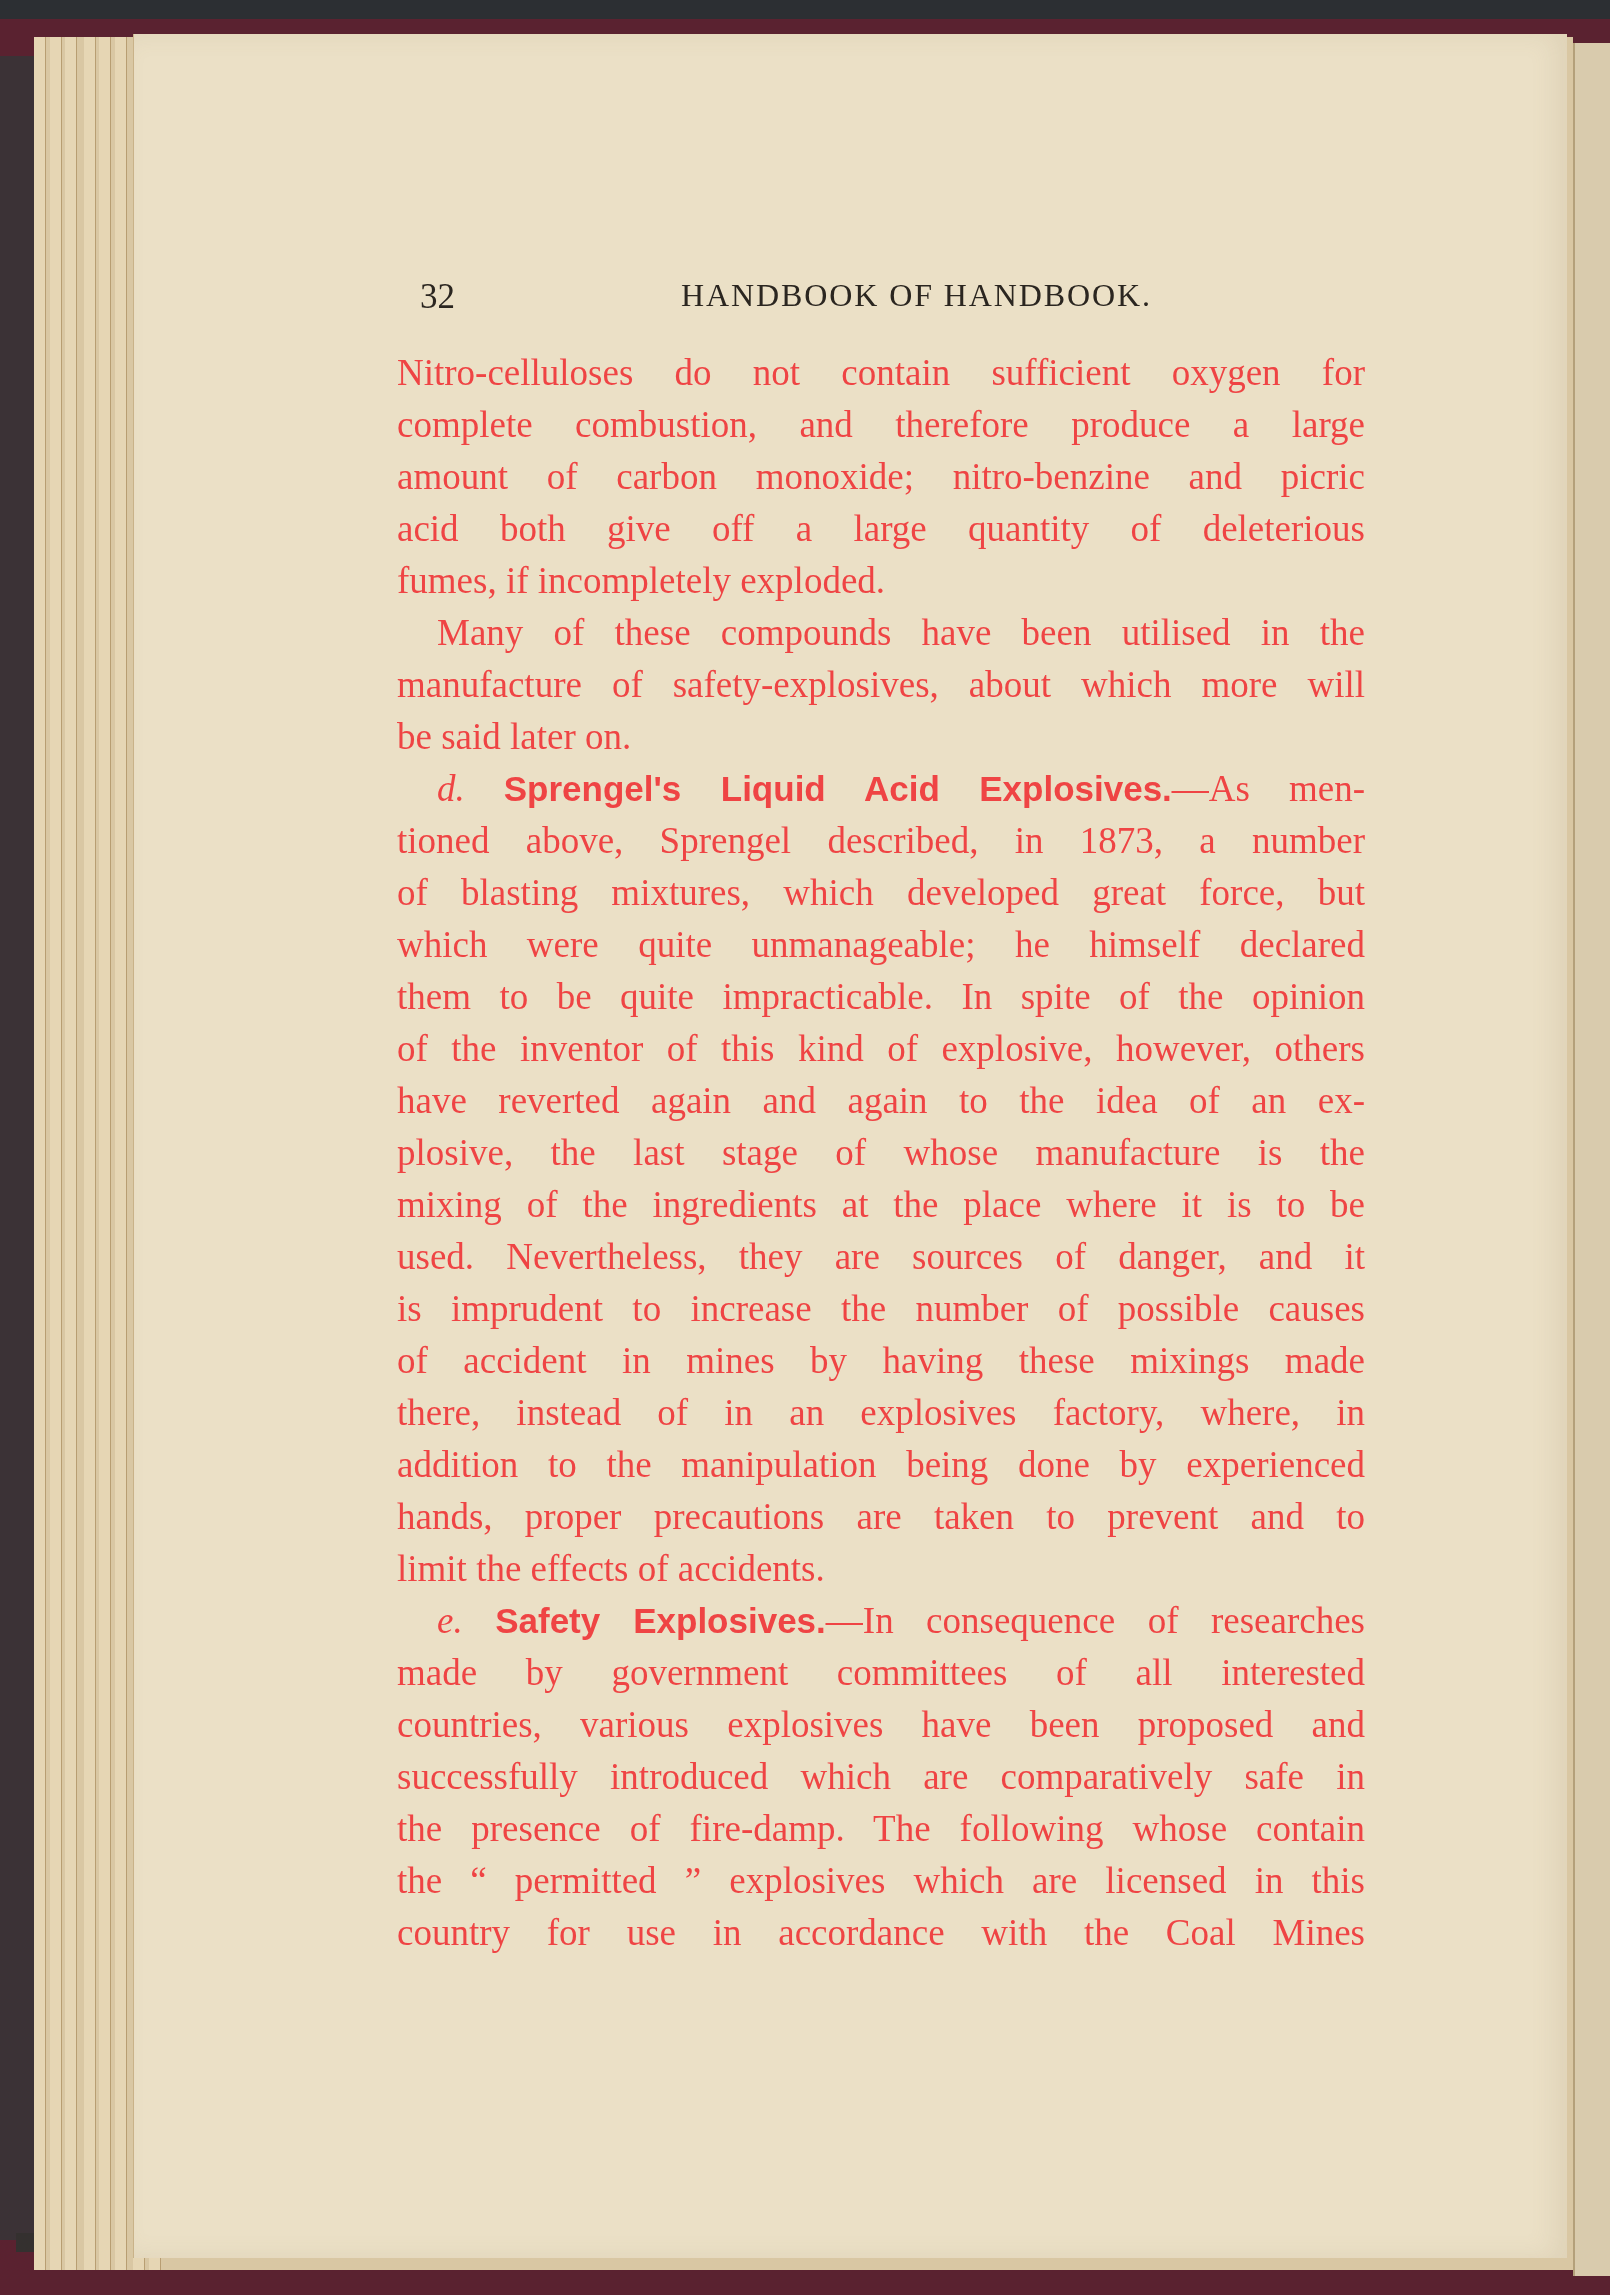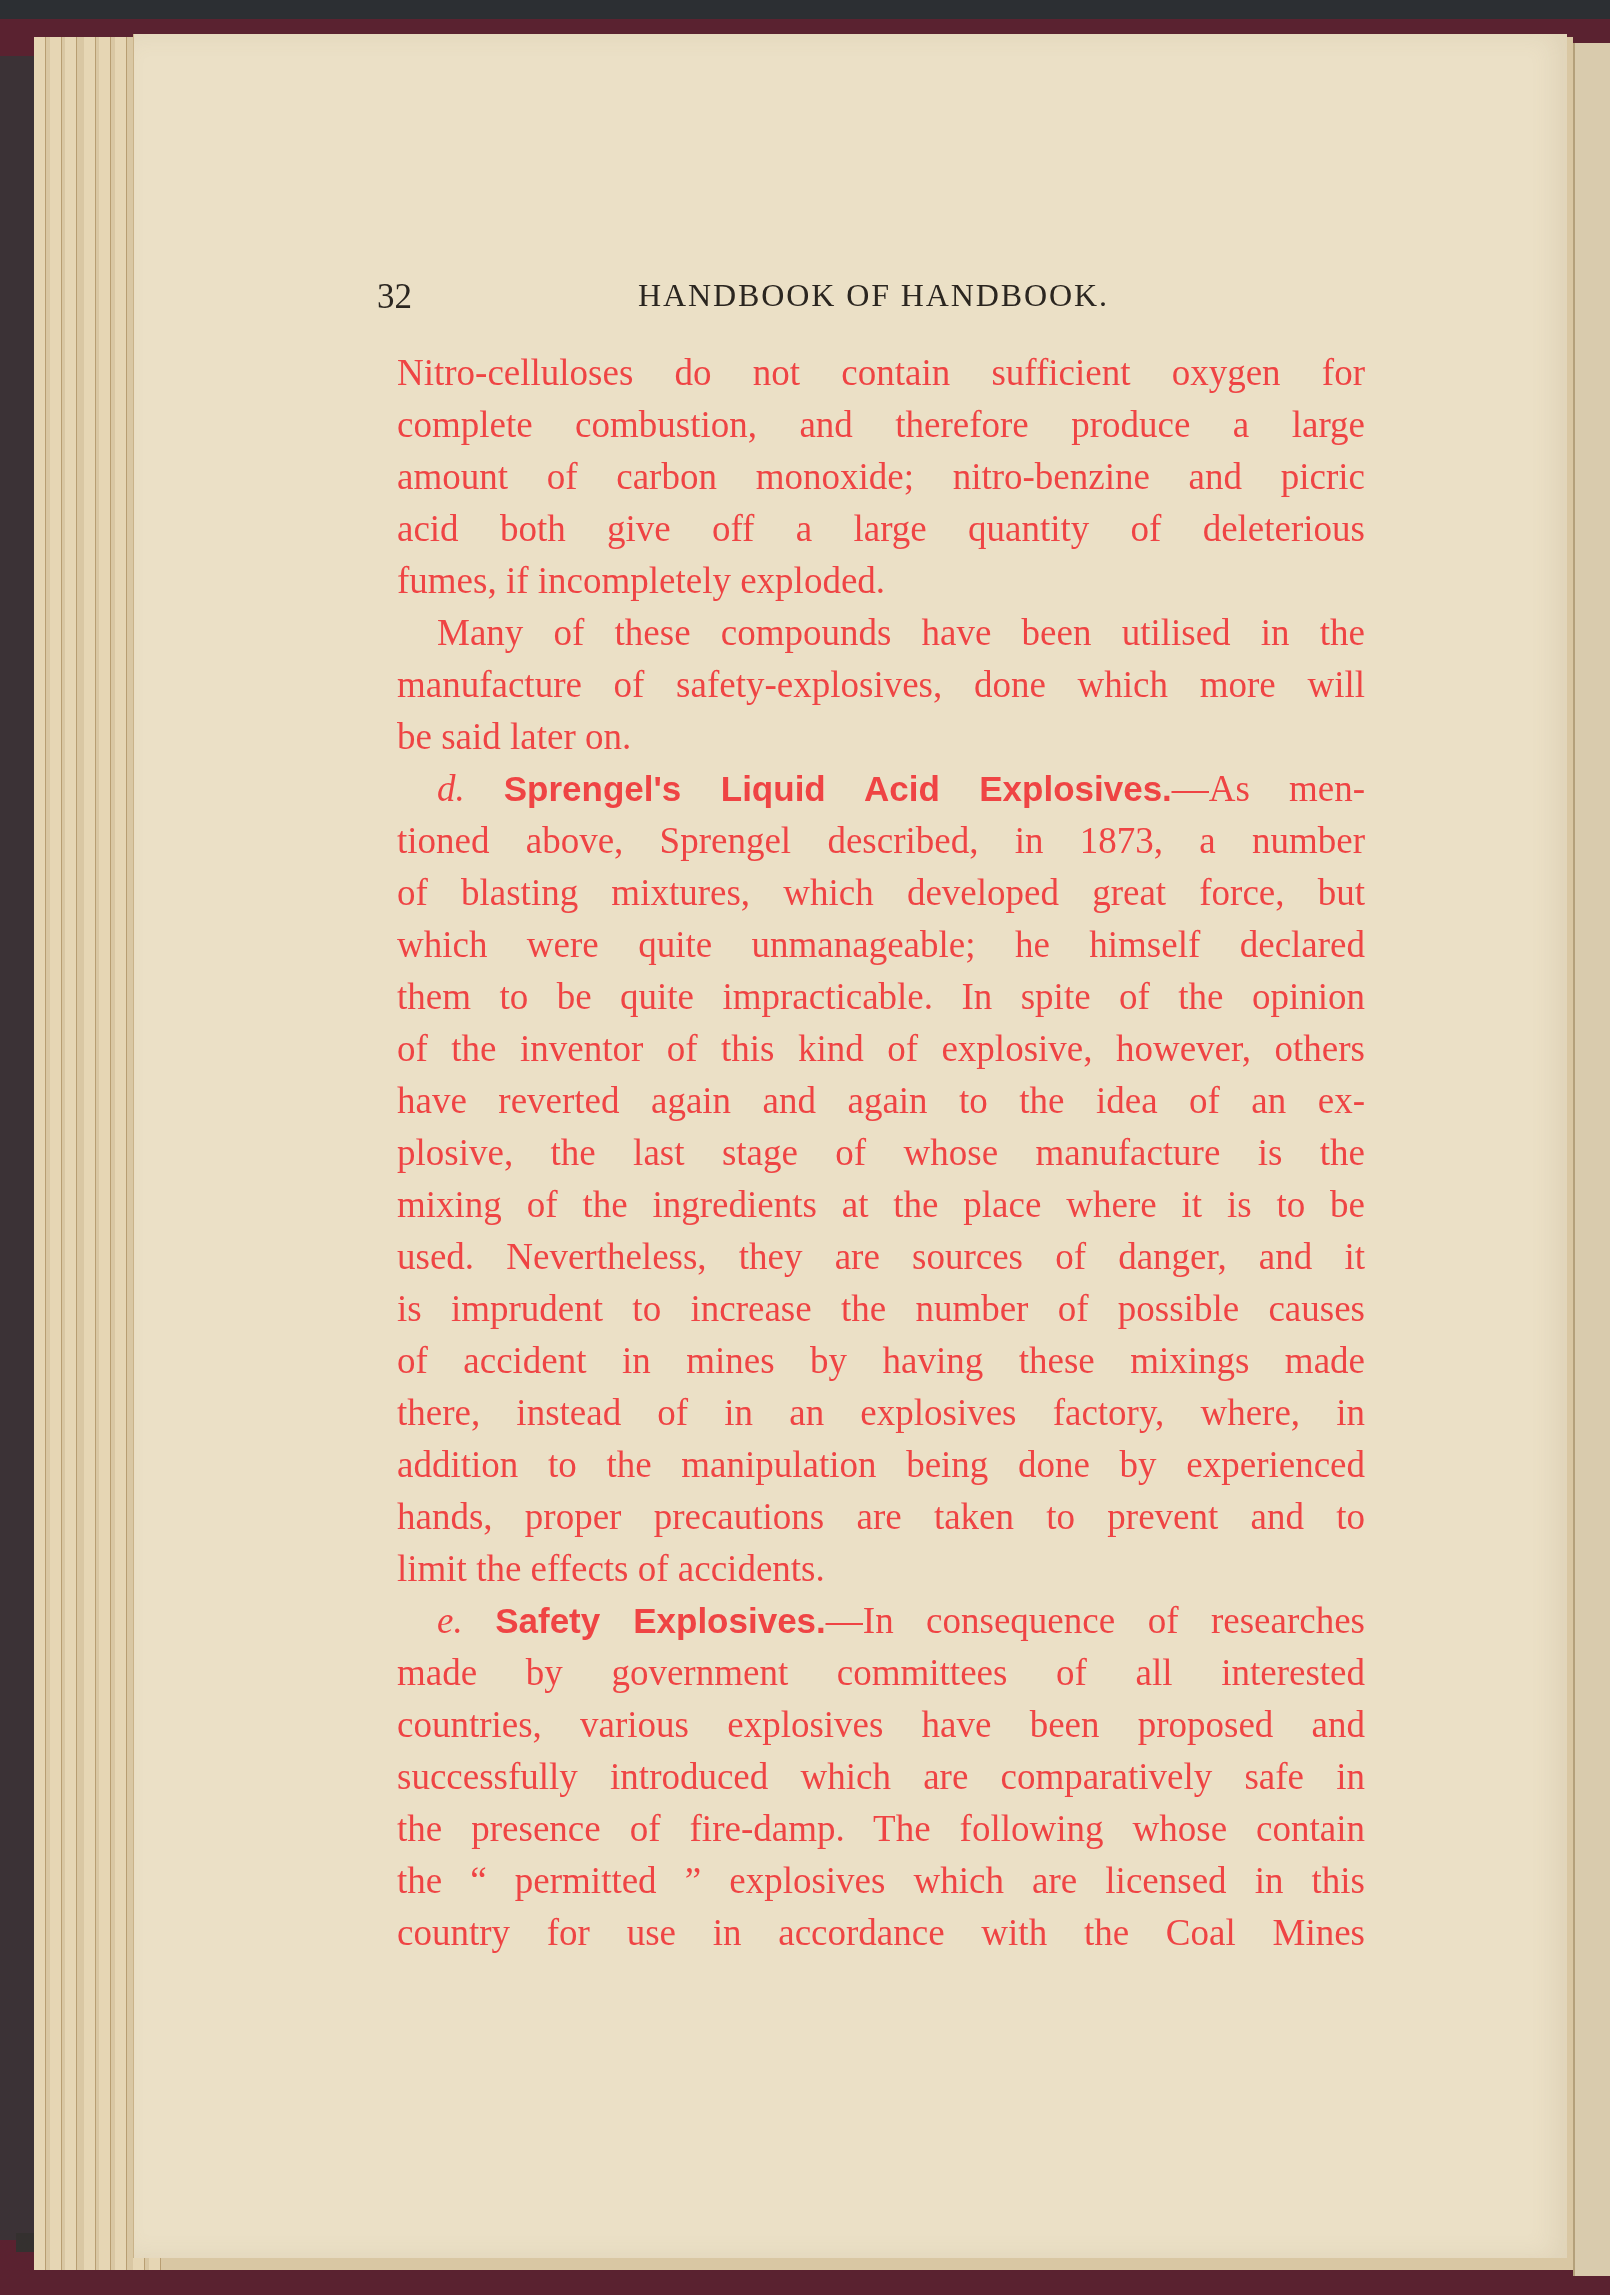--- a/index.html
+++ b/index.html
@@ -39,21 +39,21 @@
     background: #ebe0c6;
     border-left: 1.9px solid #c9b288;
     box-shadow: inset -12.4px 0 25px rgba(140,115,80,0.12);
   }
   .right-flap {
     position: absolute; left: 1573px; top: 43px; width: 38px; height: 2233px;
     background: #d9cbad;
     border-left: 2.5px solid #b4a07a;
   }
   .header {
-    position: absolute; left: 377px; top: 273px; width: 993px; height: 50px;
+    position: absolute; left: 420px; top: 273px; width: 993px; height: 50px;
   }
   .page-number {
     position: absolute; left: 0; top: 3.7px;
     font-size: 35px; color: #2b2620;
   }
   .running-head {
     position: absolute; left: 261px; top: 3.7px;
     font-size: 32px; letter-spacing: 1.9px; color: #2b2620;
   }
   .body-text {
@@ -100,21 +100,21 @@
   <p class="para">
     <span class="line">Nitro-celluloses do not contain sufficient oxygen for</span>
     <span class="line">complete combustion, and therefore produce a large</span>
     <span class="line">amount of carbon monoxide; nitro-benzine and picric</span>
     <span class="line">acid both give off a large quantity of deleterious</span>
     <span class="line last">fumes, if incompletely exploded.</span>
   </p>
 
   <p class="para">
     <span class="line" style="padding-left:40px">Many of these compounds have been utilised in the</span>
-    <span class="line">manufacture of safety-explosives, done which more will</span>
+    <span class="line">manufacture of safety-explosives, about which more will</span>
     <span class="line last">be said later on.</span>
   </p>
 
   <p class="para">
     <span class="line" style="padding-left:40px"><span class="italic-letter">d.</span> <span class="head-bold">Sprengel's Liquid Acid Explosives.</span><span>—As men-</span></span>
     <span class="line">tioned above, Sprengel described, in 1873, a number</span>
     <span class="line">of blasting mixtures, which developed great force, but</span>
     <span class="line">which were quite unmanageable; he himself declared</span>
     <span class="line">them to be quite impracticable. In spite of the opinion</span>
     <span class="line">of the inventor of this kind of explosive, however, others</span>

